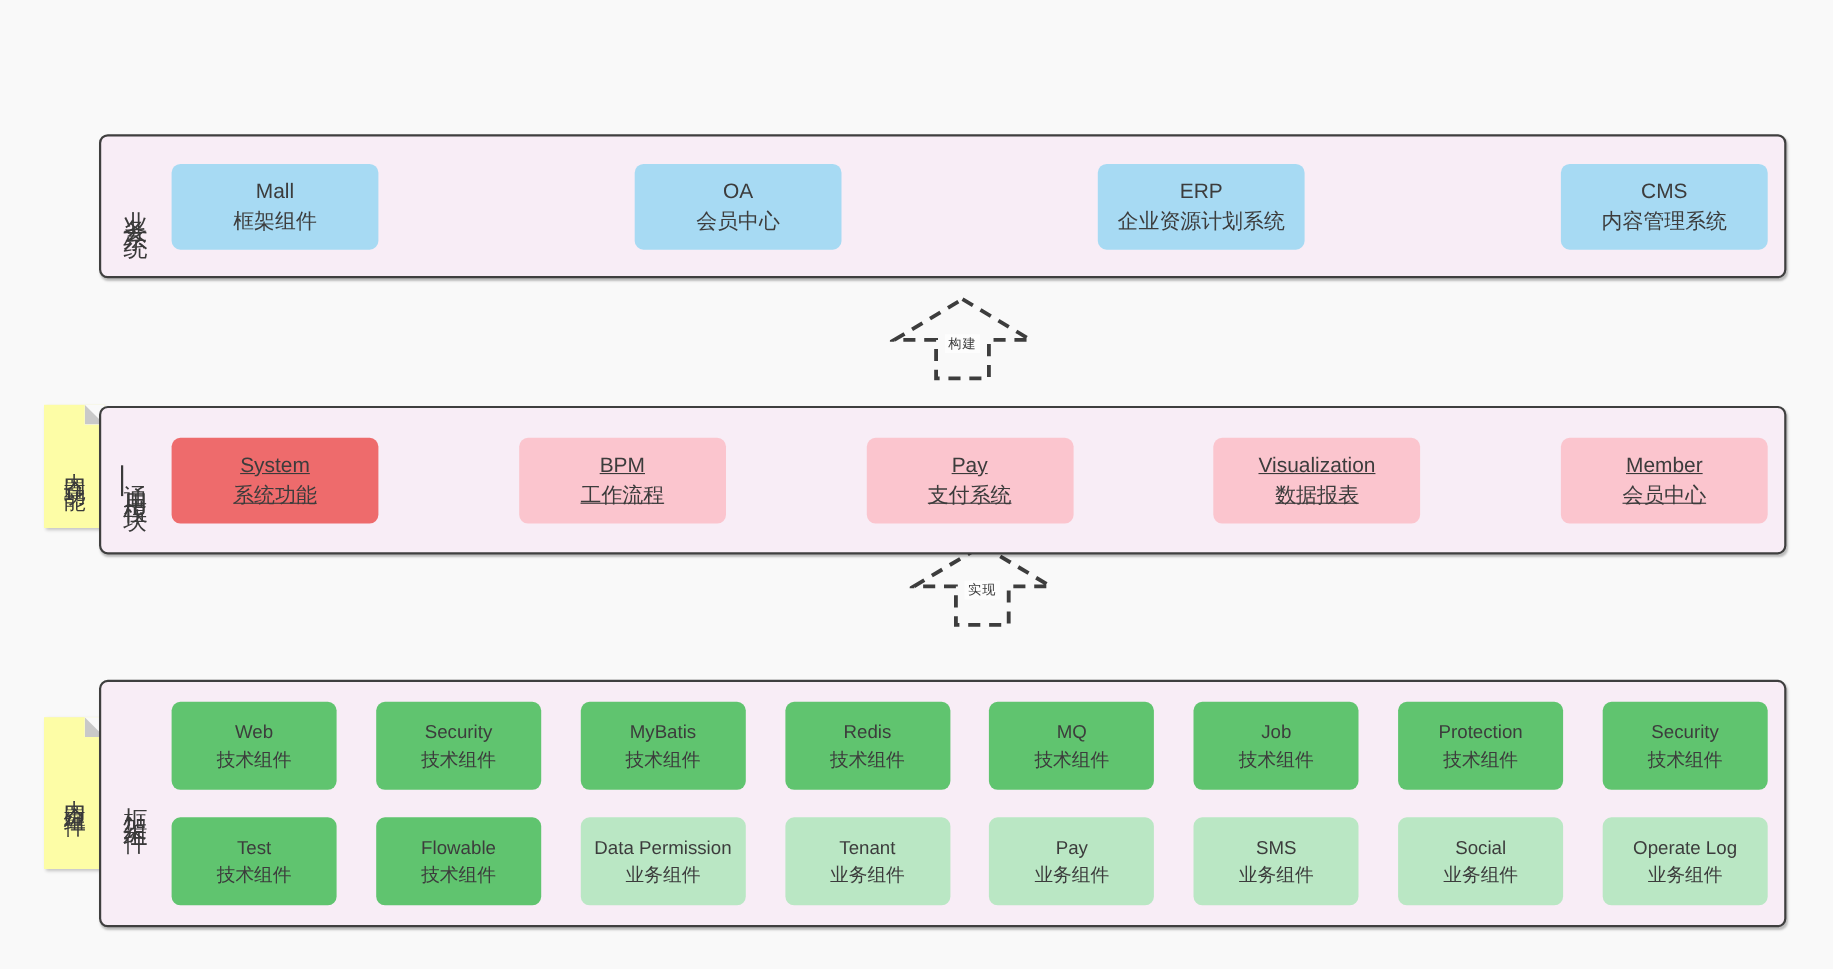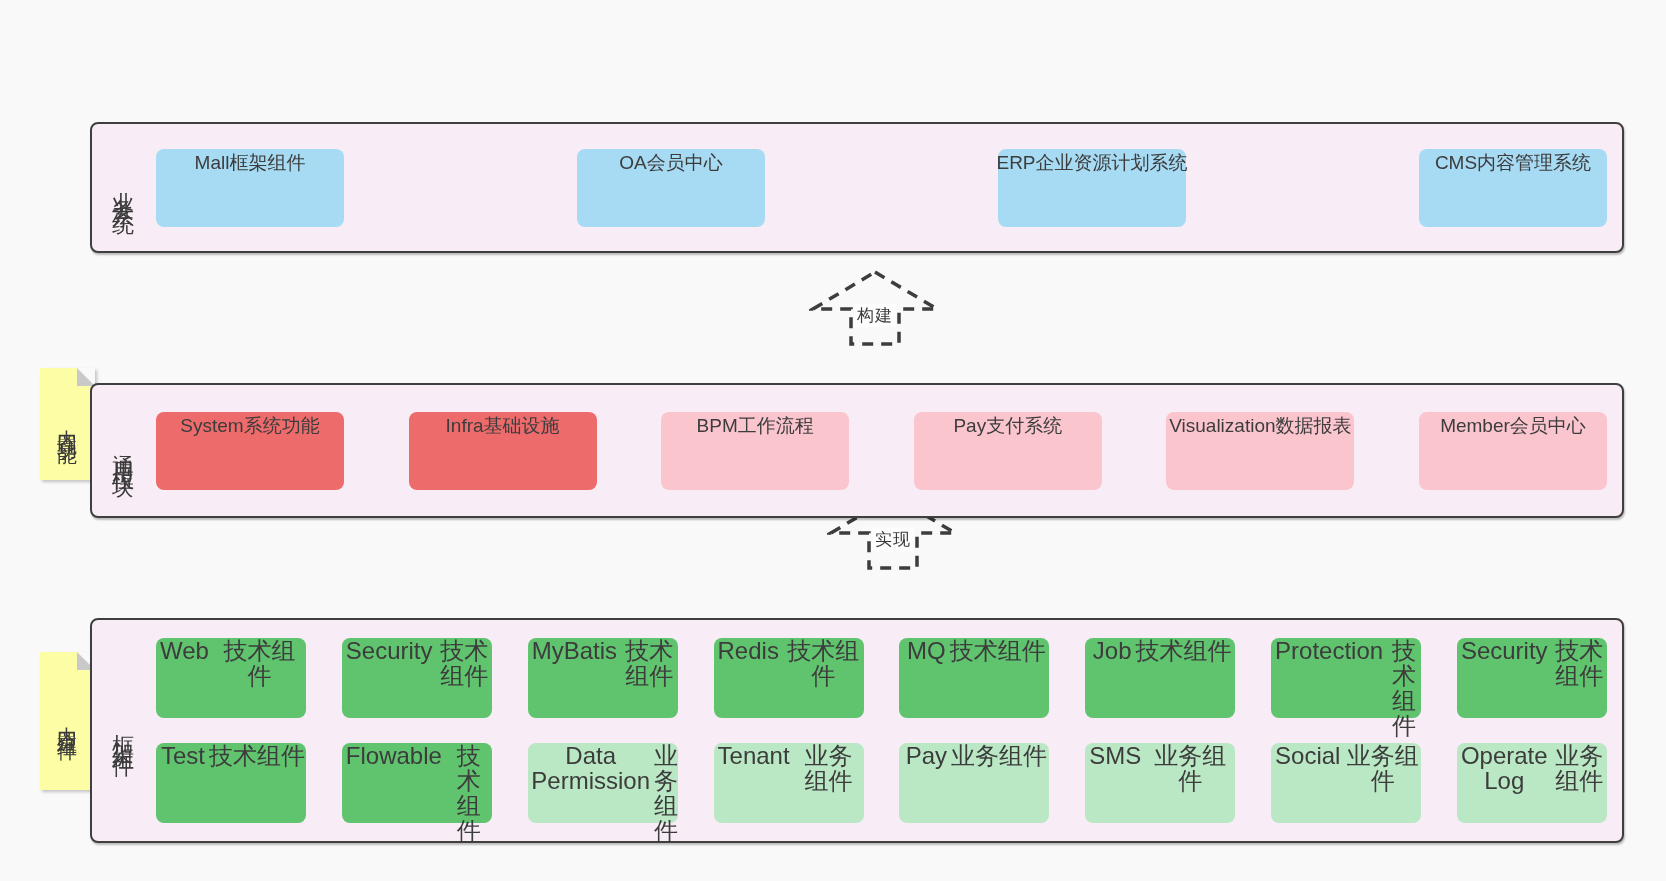--- a/index.html
+++ b/index.html
@@ -20,21 +20,21 @@
     width:1534px;
     background:#f8edf6;
     border:2px solid #3f3f3f;
     border-radius:8px;
     box-shadow:1px 2px 2px rgba(0,0,0,0.25);
     display:flex;
     align-items:center;
     z-index:2;
   }
   .band-1 { top:122px; height:131px; }
-  .band-2 { top:383px; height:135px; }
+  .band-2 { top:369px; height:135px;text-decoration:underline; }
   .band-3 { top:618px; height:225px; }
 
   .band-label {
     margin-left:16px;
     width:30px;
     writing-mode:vertical-rl;
     text-orientation:upright;
     font-size:22px;
     letter-spacing:7px;
     line-height:30px;
@@ -53,31 +53,31 @@
     flex:1;
     display:flex;
     flex-direction:column;
     gap:25px;
     margin:0 15px 0 18px;
   }
   .rows .boxes { margin:0; flex:none; }
 
   .box {
     display:flex;
-    flex-direction:row;
+    flex-direction:column;
     justify-content:center;
     text-align:center;
     border-radius:8px;
     color:#3c3c3c;
   }
   .box .t, .box .s { font-size:19px; line-height:27px; white-space:nowrap; }
 
   .band-1 .box, .band-2 .box { width:188px; height:78px; }
   .band-3 .box { width:150px; height:80px; }
-  .band-3 .box .t, .band-3 .box .s { font-size:24px; line-height:25px; white-space:normal; }
+  .band-3 .box .t, .band-3 .box .s { font-size:17px; line-height:25px; white-space:normal; }
   .band-3 .box .t { padding:0 4px; }
 
   .c-blue  { background:#a7daf3; }
   .c-red   { background:#ee6b6c; }
   .c-pink  { background:#fbc5ce; }
   .c-green { background:#60c46f; }
   .c-lgreen{ background:#bae7c4; }
 
   
   .sticky {
@@ -109,21 +109,21 @@
   .arrow { position:absolute; width:132px; height:80px; z-index:0; }
   .arrow-1 { left:809px; top:268px; }
   .arrow-2 { left:827px; top:492px; }
   .arrow svg { display:block; }
   .arrow .lbl {
     position:absolute;
     left:50%; top:36px;
     transform:translateX(-50%);
     background:#fdfdfd;
     padding:0 3px;
-    font-size:17px;
+    font-size:12px;
     letter-spacing:1px;
     color:#3a3a3a;
     white-space:nowrap;
   }
 </style>
 </head>
 <body>
 
 <div class="stage">
 
@@ -174,24 +174,20 @@
     </div>
   </div>
 
   <div class="band band-2">
     <div class="band-label">通用模块</div>
     <div class="boxes">
       <div class="box c-red">
         <div class="t">System</div>
         <div class="s">系统功能</div>
       </div>
-      <div class="box c-red">
-        <div class="t">Infra</div>
-        <div class="s">基础设施</div>
-      </div>
       <div class="box c-pink">
         <div class="t">BPM</div>
         <div class="s">工作流程</div>
       </div>
       <div class="box c-pink">
         <div class="t">Pay</div>
         <div class="s">支付系统</div>
       </div>
       <div class="box c-pink">
         <div class="t">Visualization</div>

